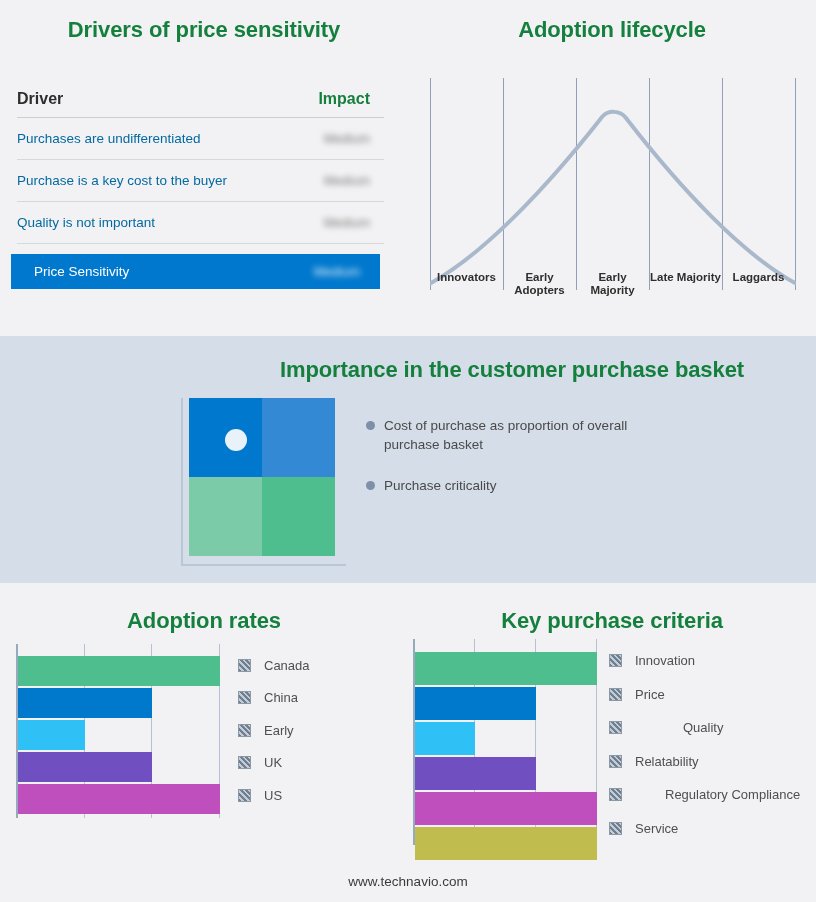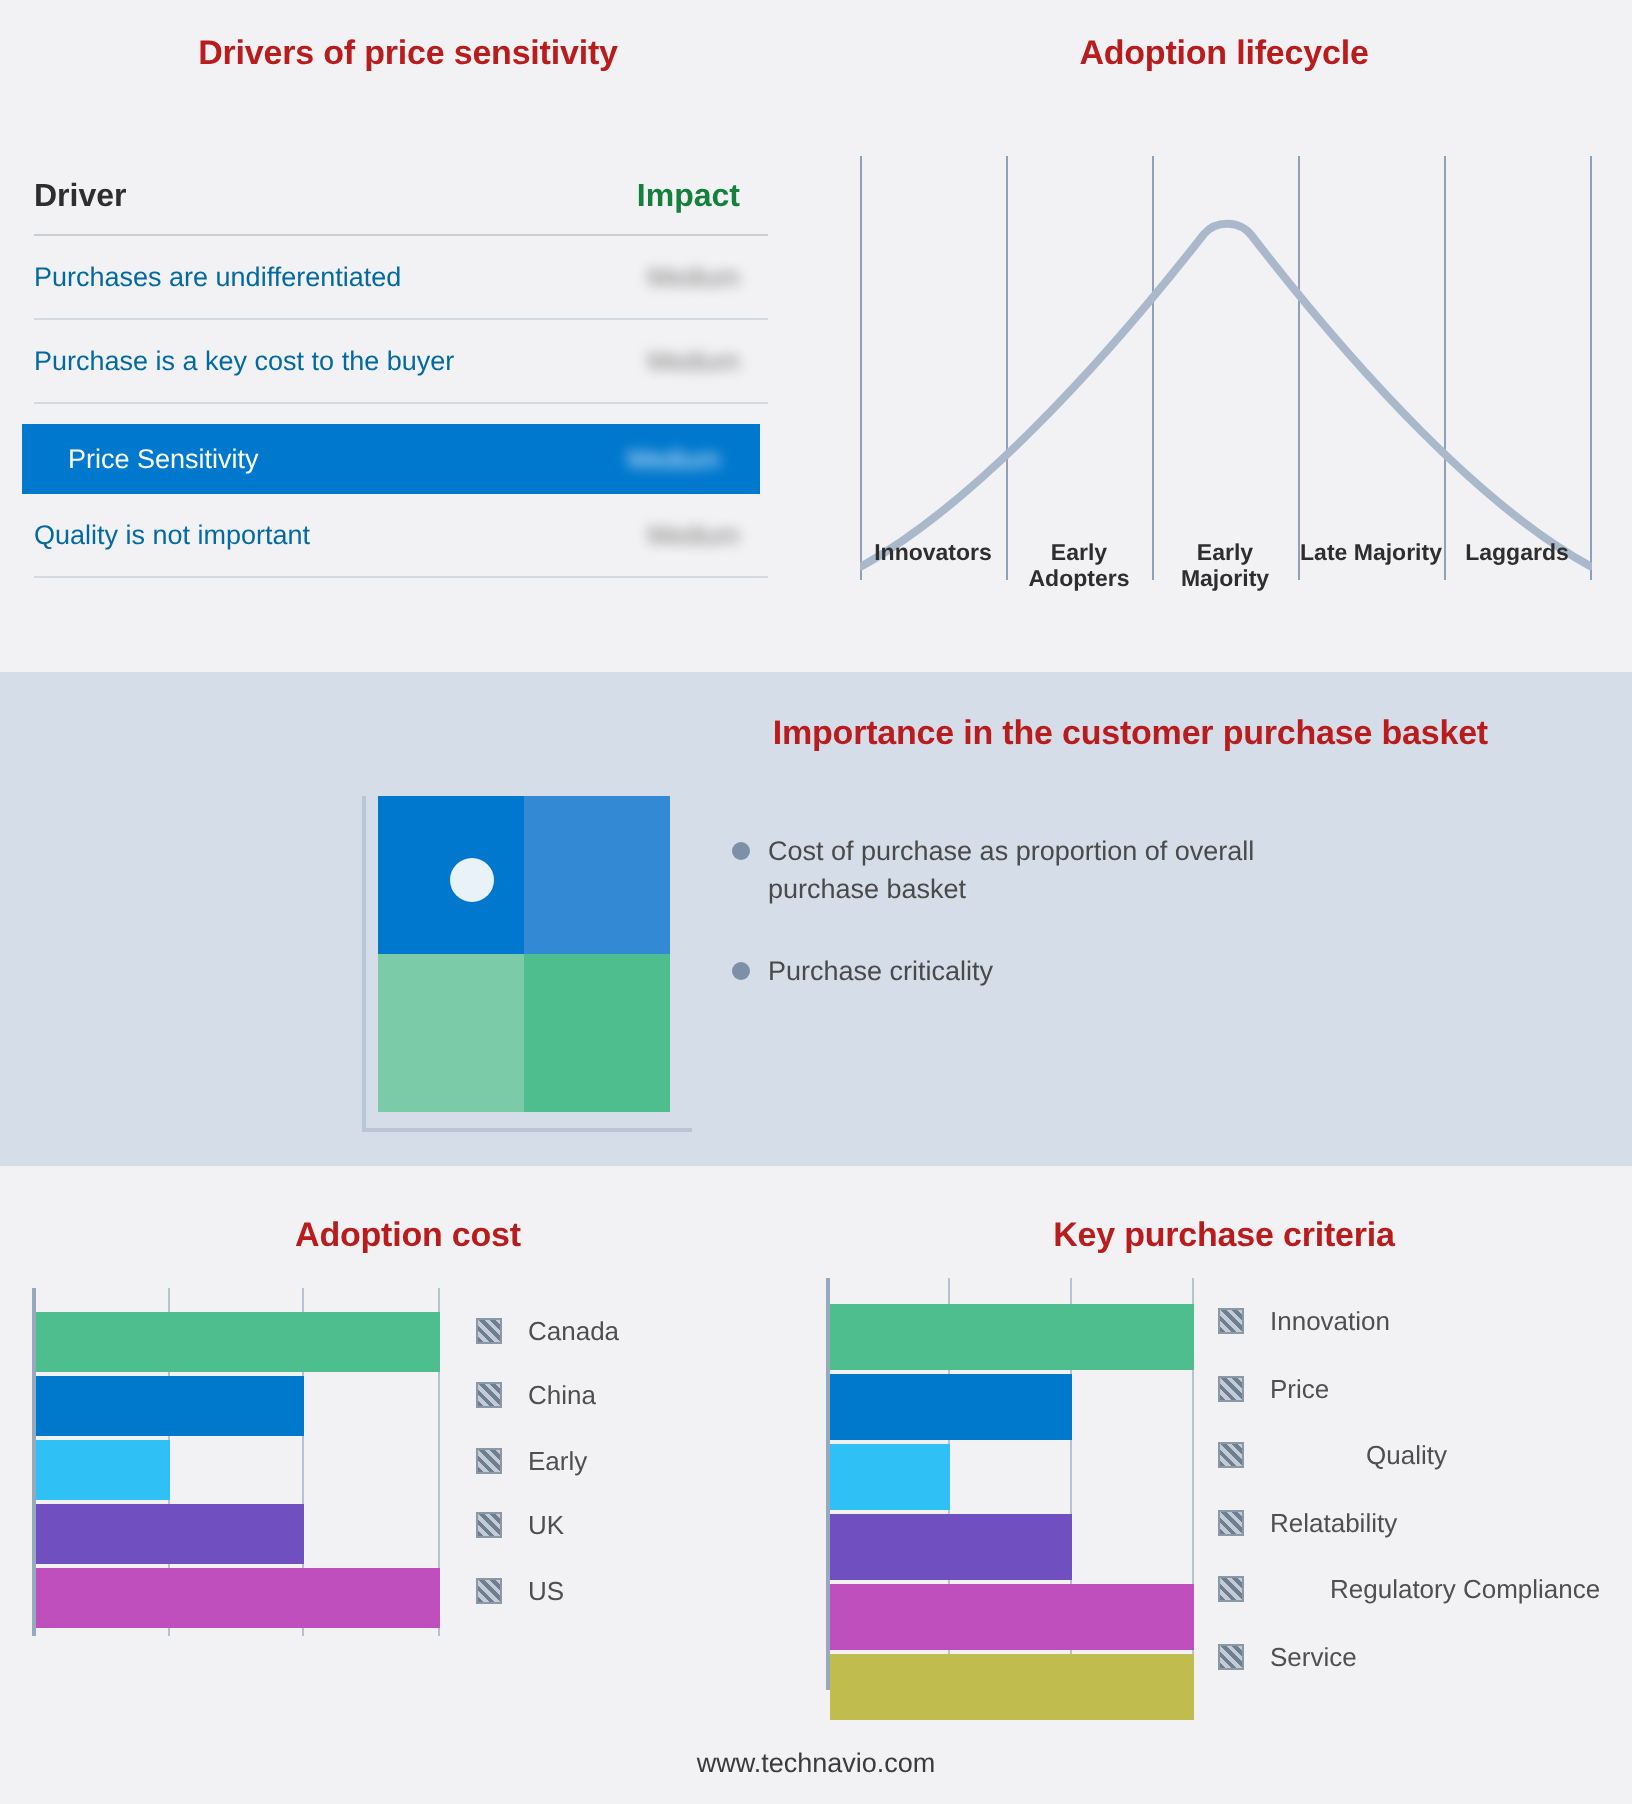--- a/index.html
+++ b/index.html
@@ -9,21 +9,21 @@
     font-family:"Liberation Sans", sans-serif;
     color:#3b3b3b;
     overflow:hidden;
     position:relative;
   }
   .band-top{position:absolute;left:0;top:0;width:816px;height:336px;background:#f2f2f4;}
   .band-mid{position:absolute;left:0;top:336px;width:816px;height:247px;background:#d4dde8;}
   .band-bot{position:absolute;left:0;top:583px;width:816px;height:319px;background:#f2f2f4;}
 
   .panel-title{
-    font-weight:bold;font-size:17px;color:#b91c1c;text-align:center;
+    font-weight:bold;font-size:22px;color:#15803d;text-align:center;
     letter-spacing:-0.1px;
   }
 
   
   #drivers-panel{position:absolute;left:0;top:0;width:408px;height:336px;}
   #drivers-panel .panel-title{position:absolute;left:0;top:17px;width:408px;}
   .tbl{position:absolute;left:17px;top:90px;width:367px;}
   .tbl-head{display:flex;align-items:flex-end;padding:0 0 9px 0;border-bottom:1px solid #c9cdd4;}
   .tbl-head .c1{flex:1;font-size:16px;font-weight:bold;color:#2e2e2e;}
   .tbl-head .c2{width:90px;text-align:right;font-size:16px;font-weight:bold;color:#15803d;padding-right:14px;}
@@ -96,26 +96,26 @@
       <div class="c2">Impact</div>
     </div>
     <div class="tbl-row">
       <div class="c1">Purchases are undifferentiated</div>
       <div class="c2">Medium</div>
     </div>
     <div class="tbl-row">
       <div class="c1">Purchase is a key cost to the buyer</div>
       <div class="c2">Medium</div>
     </div>
+    <div class="tbl-row">
+      <div class="c1">Quality is not important</div>
+      <div class="c2">Medium</div>
+    </div>
     <div class="tbl-row total">
       <div class="c1">Price Sensitivity</div>
-      <div class="c2">Medium</div>
-    </div>
-    <div class="tbl-row">
-      <div class="c1">Quality is not important</div>
       <div class="c2">Medium</div>
     </div>
   </div>
 </div>
 
 <div id="lifecycle-panel">
   <div class="panel-title">Adoption lifecycle</div>
   <svg id="bell-svg" width="366" height="212">
     <g stroke="#8fa0b8" stroke-width="1">
       <line x1="0.5" y1="0" x2="0.5" y2="212"></line>
@@ -155,21 +155,21 @@
       <div class="bl-text">Cost of purchase as proportion of overall purchase basket</div>
     </div>
     <div class="bl-item">
       <div class="bl-dot"></div>
       <div class="bl-text">Purchase criticality</div>
     </div>
   </div>
 </div>
 
 <div id="adoption-panel">
-  <div class="panel-title">Adoption cost</div>
+  <div class="panel-title">Adoption rates</div>
   <div class="barchart" style="left:16px;top:61px;width:210px;height:174px;">
     <div class="plot" style="width:206px;height:174px;">
       <div class="axis-v" style="height:174px;"></div>
       <div class="gridline" style="left:68px;height:174px;"></div>
       <div class="gridline" style="left:135px;height:174px;"></div>
       <div class="gridline" style="left:203px;height:174px;"></div>
       <div class="bar" style="left:2px;top:12px;width:202px;background:#4fbe8e;"></div>
       <div class="bar" style="left:2px;top:44px;width:134px;background:#0079cc;"></div>
       <div class="bar" style="left:2px;top:76px;width:67px;background:#2fc0f5;"></div>
       <div class="bar" style="left:2px;top:108px;width:134px;background:#7050c0;"></div>

